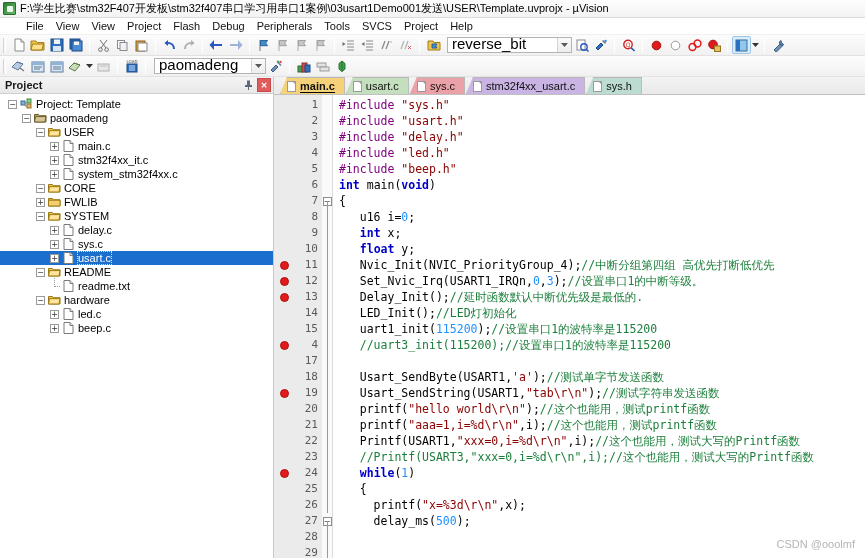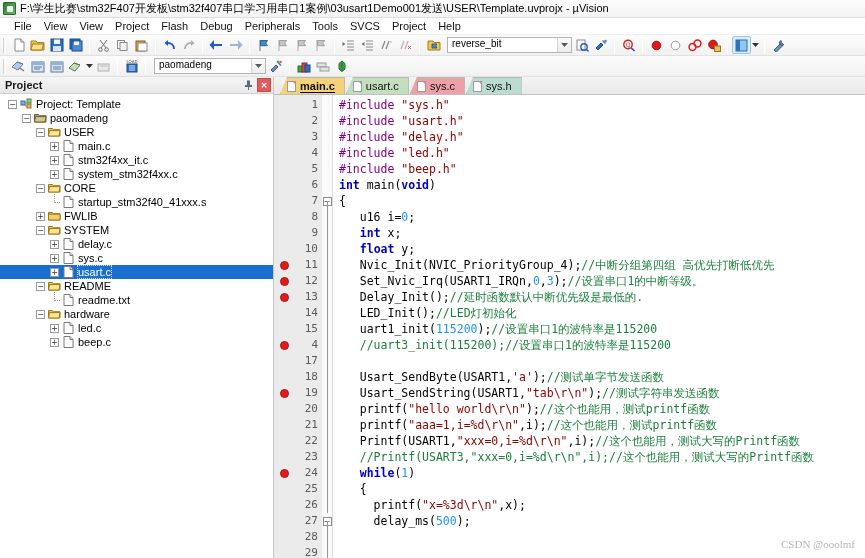--- a/index.html
+++ b/index.html
@@ -34,21 +34,21 @@
     content:""; position:absolute; left:3px; top:3px; width:6px; height:6px;
     background:#eaf7ea; border-radius:1px;
   }
   .titlebar .title-text { white-space: nowrap; overflow: hidden; }
 
   
   .menubar {
     height: 17px; min-height: 17px;
     background: #ffffff;
     display: flex; align-items: center;
-    padding-left: 8px;
+    padding-left: 20px;
     border-bottom: 1px solid #f0f0f0;
   }
   .menuitem {
     padding: 1px 6px; font-size: 11px; color: #111;
     cursor: default; white-space: nowrap;
   }
 
   
   .toolbar {
     min-height: 21px; height: 21px;
@@ -69,21 +69,21 @@
     width: 19px; height: 18px; margin: 0 0px;
     display: flex; align-items: center; justify-content: center;
     flex: none; border: 1px solid transparent; border-radius: 2px;
   }
   .tbtn.active { background:#dcecfb; border-color:#9cc6ea; }
   .tbtn svg { display:block; }
   .tb-dropdown { width: 9px; height:18px; display:flex;align-items:center;justify-content:center;flex:none; }
   .combo {
     height: 16px; width: 112px; margin-left: 4px;
     background: #fff; border: 1px solid #b4b4b4;
-    display: flex; align-items: flex-start; font-size: 10px;
+    display: flex; align-items: flex-end; font-size: 15px;
     padding-left: 4px; color: #000; flex: none;
   }
   .combo.wide { width: 125px; }
   .combo-arrow {
     margin-left: auto; width: 14px; height: 14px;
     display:flex;align-items:center;justify-content:center;
     border-left: 1px solid #d4d4d4; background: linear-gradient(to bottom,#fafafa,#ededed);
   }
 
   
@@ -177,21 +177,21 @@
   .k  { color:#0000c8; font-weight:bold; }   
   .pp { color:#800080; }                      
   .st { color:#8b0000; }                      
   .cm { color:#1b7f3b; }                      
   .nu { color:#1e90ff; }                      
   .pl { color:#000; }
 
   .watermark {
     position: absolute; right: 10px; bottom: 8px;
     font-size: 11px; color: #b5b5b5;
-    font-family: Liberation Serif, serif;
+    font-family: Liberation Sans, sans-serif;
   }
 </style>
 </head>
 <body>
 
 <div id="app">
 
   <div class="titlebar">
     <div class="app-icon"></div>
     <div class="title-text">F:\学生比赛\stm32F407开发板\stm32f407串口学习用串口1案例\03usart1Demo001发送\USER\Template.uvprojx - µVision</div>
@@ -623,31 +623,20 @@
             <span class="expander">−</span>
             <span class="ticon">
               <svg width="13" height="12" viewBox="0 0 13 12">
                 <path d="M0.5 2.5h4l1 1.2H12V10H0.5z" fill="#f0c14b" stroke="#9a7a18"></path>
                 <path d="M1.5 4.6h10.5L11 10H0.5z" fill="#ffe49a" stroke="#9a7a18"></path>
               </svg>
             </span>
             <span class="tlabel">CORE</span>
           </div>
           <div class="trow">
-            <span class="indent" style="width: 50px;"></span>
-            <span class="tline"></span>
-            <span class="ticon">
-              <svg width="11" height="12" viewBox="0 0 11 12">
-                <path d="M1 0.5h6l3 3v8H1z" fill="#fff" stroke="#7a7a7a"></path>
-                <path d="M7 0.5v3h3" fill="#e4e4e4" stroke="#7a7a7a"></path>
-              </svg>
-            </span>
-            <span class="tlabel">startup_stm32f40_41xxx.s</span>
-          </div>
-          <div class="trow">
             <span class="indent" style="width: 36px;"></span>
             <span class="expander">+</span>
             <span class="ticon">
               <svg width="13" height="12" viewBox="0 0 13 12">
                 <path d="M0.5 2.5h4l1 1.2H12V10H0.5z" fill="#e8b63c" stroke="#9a7a18"></path>
                 <path d="M0.5 4.2H12V10H0.5z" fill="#f5cf6e" stroke="#9a7a18"></path>
               </svg>
             </span>
             <span class="tlabel">FWLIB</span>
           </div>
@@ -759,20 +748,24 @@
             <span class="docicon"></span>
             <span class="lbl">main.c</span>
           </div>
           <div class="etab" style="background: rgb(195, 223, 189);">
             <span class="docicon"></span>
             <span class="lbl">usart.c</span>
           </div>
           <div class="etab" style="background: rgb(234, 162, 168);">
             <span class="docicon"></span>
             <span class="lbl">sys.c</span>
+          </div>
+          <div class="etab" style="background: rgb(201, 180, 228);">
+            <span class="docicon"></span>
+            <span class="lbl">stm32f4xx_usart.c</span>
           </div>
           <div class="etab" style="background: rgb(188, 220, 210);">
             <span class="docicon"></span>
             <span class="lbl">sys.h</span>
           </div>
         </div>
       <div class="editor">
         <div class="gutter-bp" id="bpgutter">
             <div class="bp"></div>
             <div class="bp"></div>

